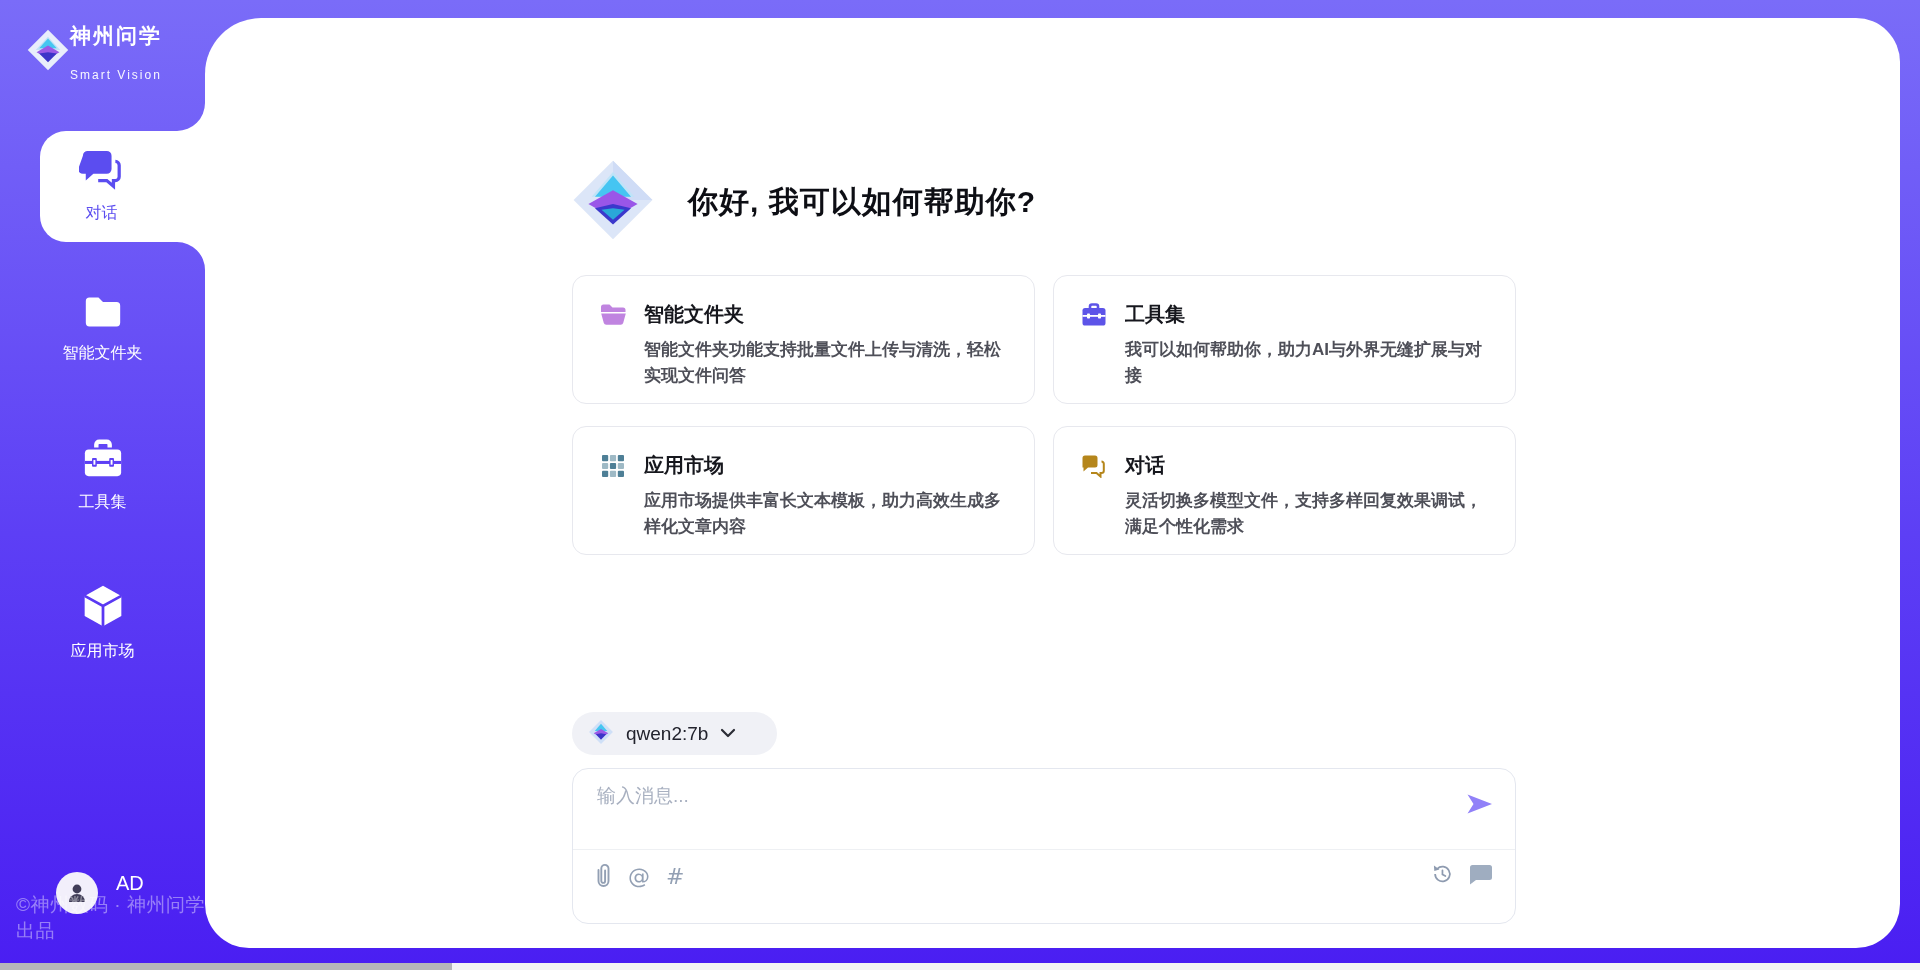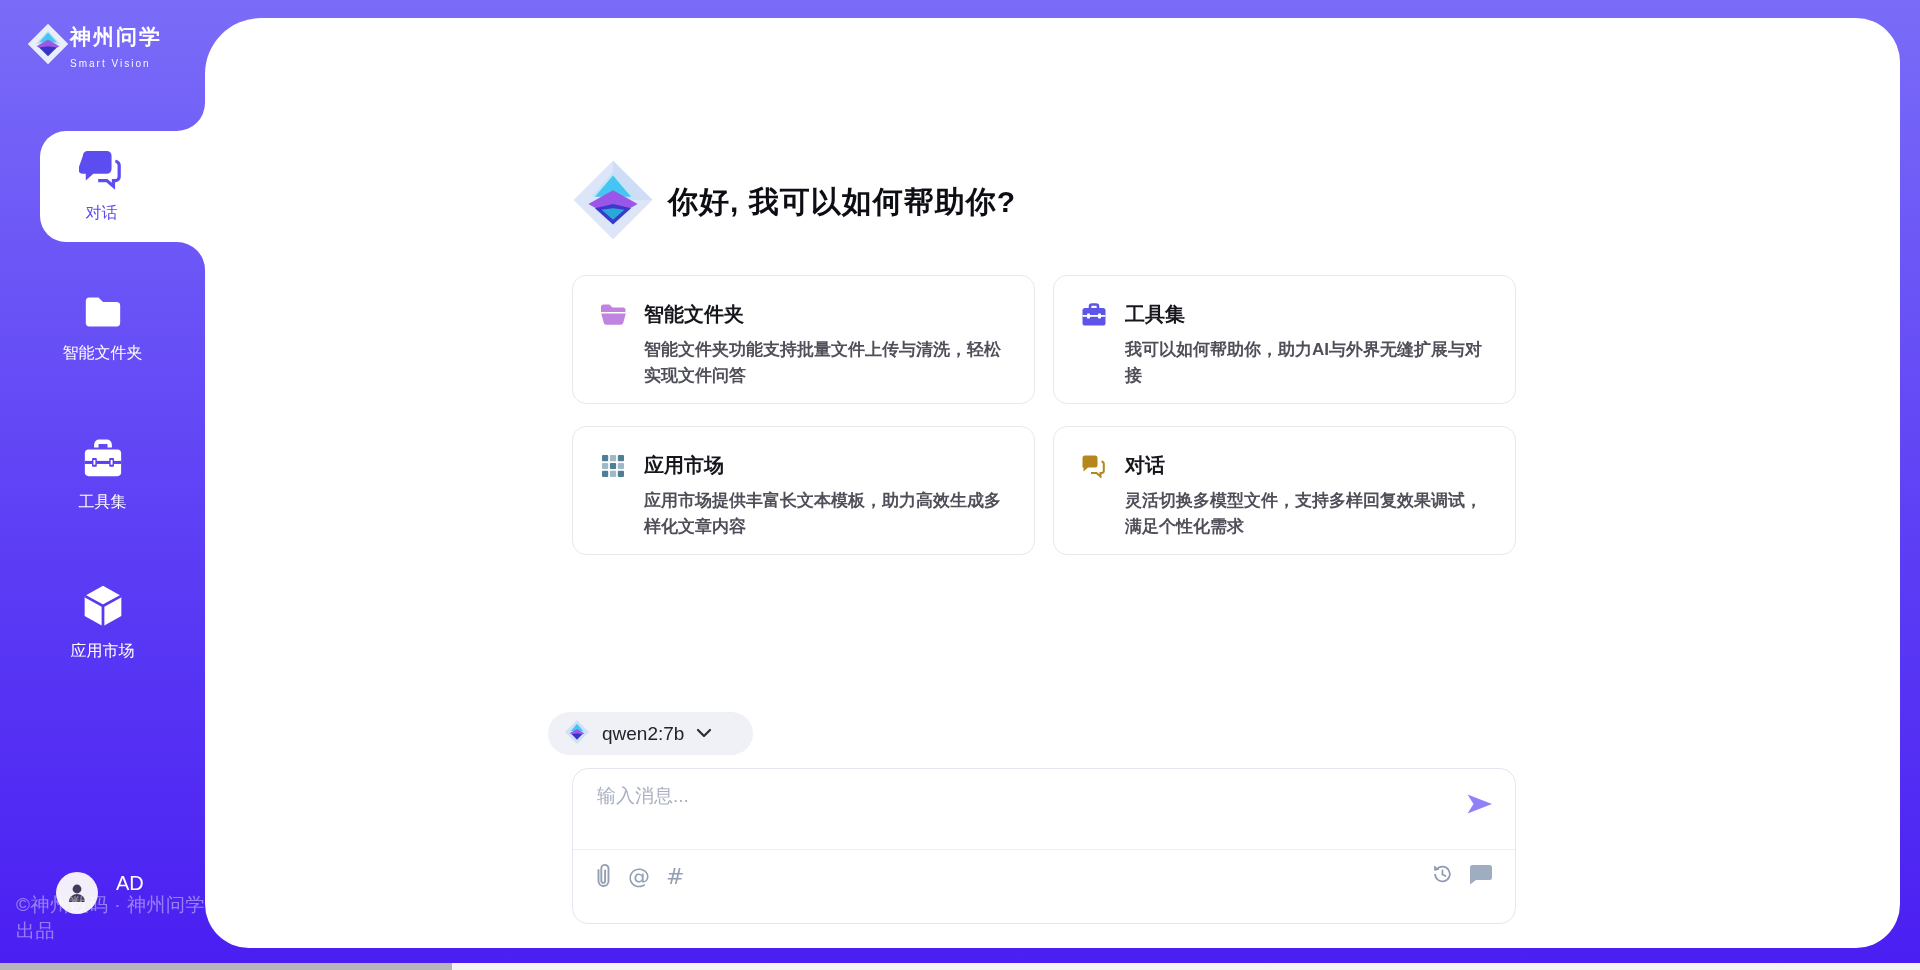--- a/index.html
+++ b/index.html
@@ -7,21 +7,21 @@
   body {
     font-family:"Liberation Sans","DejaVu Sans",sans-serif;
     background:linear-gradient(180deg,#7a6cf8 0%,#5d3ff5 55%,#4a1ef2 100%);
     position:relative;
   }
 
   
   .sidebar { position:absolute; left:0; top:0; width:205px; height:970px; }
   .brand { position:absolute; left:26px; top:22px; display:flex; align-items:center; }
   .brand-text .cn { color:#fff; font-size:21px; font-weight:bold; letter-spacing:2px; }
-  .brand-text .en { color:rgba(255,255,255,.95); font-size:10px; letter-spacing:2px; margin-top:7px; }
+  .brand-text .en { color:rgba(255,255,255,.95); font-size:12px; letter-spacing:2px; margin-top:18px; }
 
   .side-item { position:absolute; left:0; width:205px; text-align:center; color:#fff; cursor:pointer; }
   .side-item .ico { display:block; margin:0 auto 8px; }
   .side-item .lbl { font-size:16px; }
 
   
   .tab-active {
     position:absolute; left:40px; top:131px; width:165px; height:111px;
     background:#fff; border-radius:26px 0 0 26px;
     display:flex; flex-direction:column; align-items:center; justify-content:center;
@@ -35,33 +35,33 @@
   .avatar { width:42px; height:42px; border-radius:50%; background:#f2effb; display:flex; align-items:center; justify-content:center; }
   .user-name { color:#fff; font-size:20px; }
   .side-footer { position:absolute; left:16px; top:892px; color:rgba(255,255,255,.42); font-size:19px; letter-spacing:.5px; }
 
   
   .panel {
     position:absolute; left:205px; top:18px; width:1695px; height:930px;
     background:#fff; border-radius:56px 44px 44px 44px;
   }
 
-  .greeting { position:absolute; left:572px; top:158px; display:flex; align-items:center; gap:14px; }
+  .greeting { position:absolute; left:572px; top:158px; display:flex; align-items:center; gap:34px; }
   .greeting h1 { font-size:30px; color:#0d0e14; font-weight:bold; letter-spacing:1px; }
 
   .cards { position:absolute; left:572px; top:275px; width:944px; display:grid;
            grid-template-columns:463px 463px; grid-column-gap:18px; grid-row-gap:22px; }
   .card { height:129px; border:1px solid #e7e8ee; border-radius:14px; background:#fff;
           padding:25px 26px 0 23px; cursor:pointer; }
   .card-head { display:flex; align-items:center; gap:14px; }
   .card-head .cico { width:34px; display:flex; justify-content:center; }
   .card-title { font-size:20px; font-weight:bold; color:#16171d; }
   .card-desc { margin-left:48px; margin-top:9px; font-size:17px; line-height:1.55; color:#4e4f58;font-weight:bold; }
 
-  .model-pill { position:absolute; left:548px; top:712px; height:43px; min-width:205px;
+  .model-pill { position:absolute; left:572px; top:712px; height:43px; min-width:205px;
     background:#f0f1f6; border-radius:22px; display:flex; align-items:center; gap:12px;
     padding:0 18px 0 16px; cursor:pointer; border:none; }
   .model-pill .mname { font-size:19px; color:#22232d; }
 
   .composer { position:absolute; left:572px; top:768px; width:944px; height:156px;
     border:1px solid #e4e7ef; border-radius:16px; background:#fff; }
   .composer textarea { position:absolute; left:24px; top:14px; width:850px; height:58px;
     border:none; outline:none; resize:none; font-size:19px; color:#30323c;
     font-family:"Liberation Sans","DejaVu Sans",sans-serif; }
   .composer textarea::placeholder { color:#a8b0c0; }

